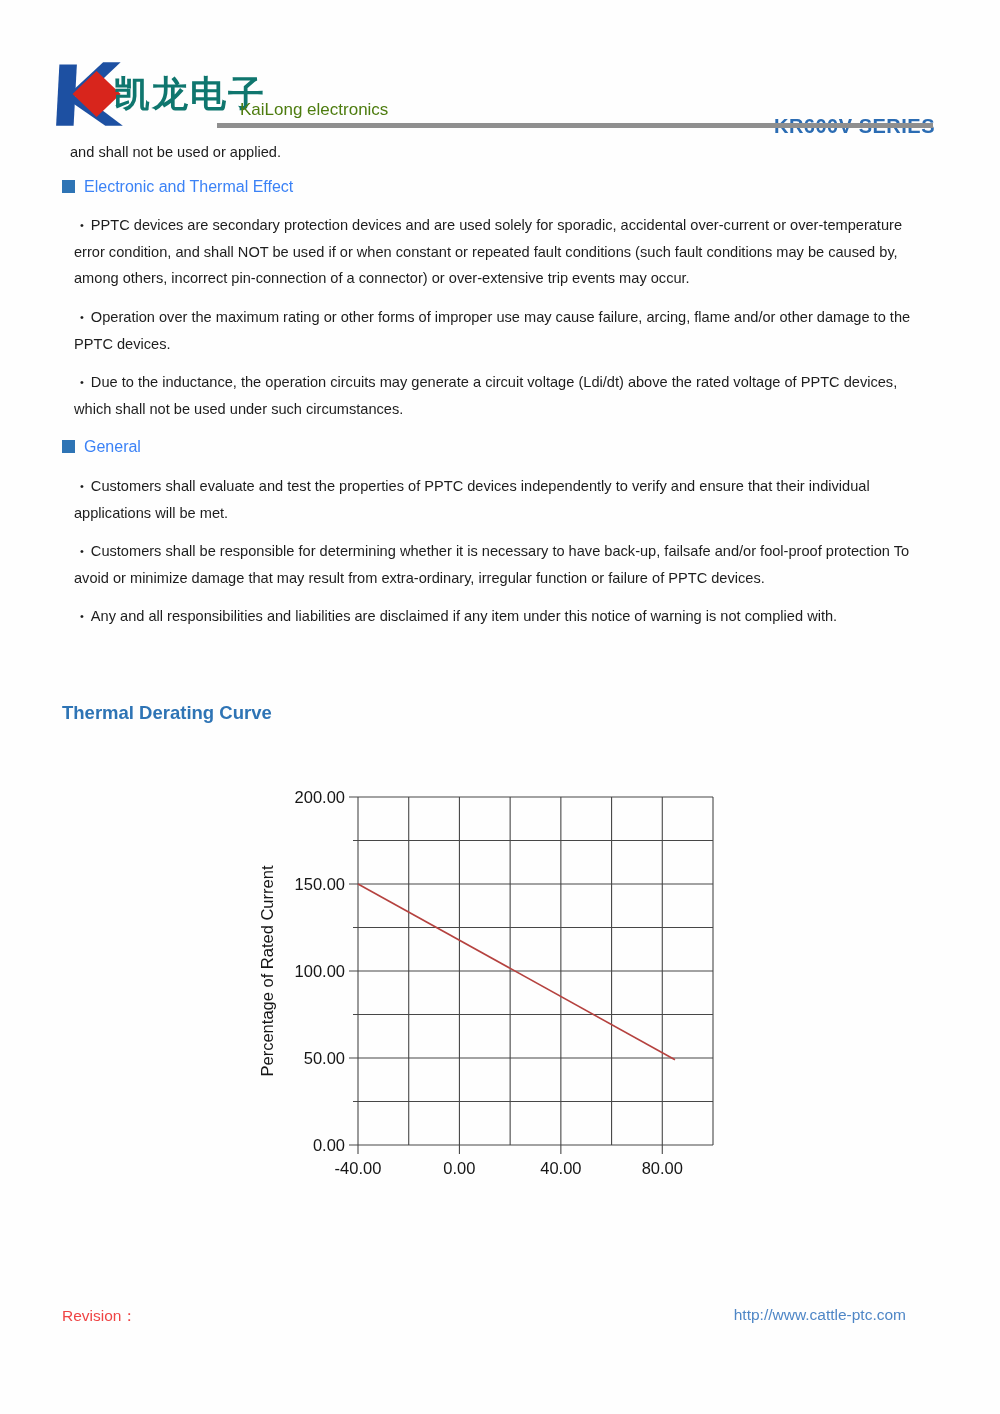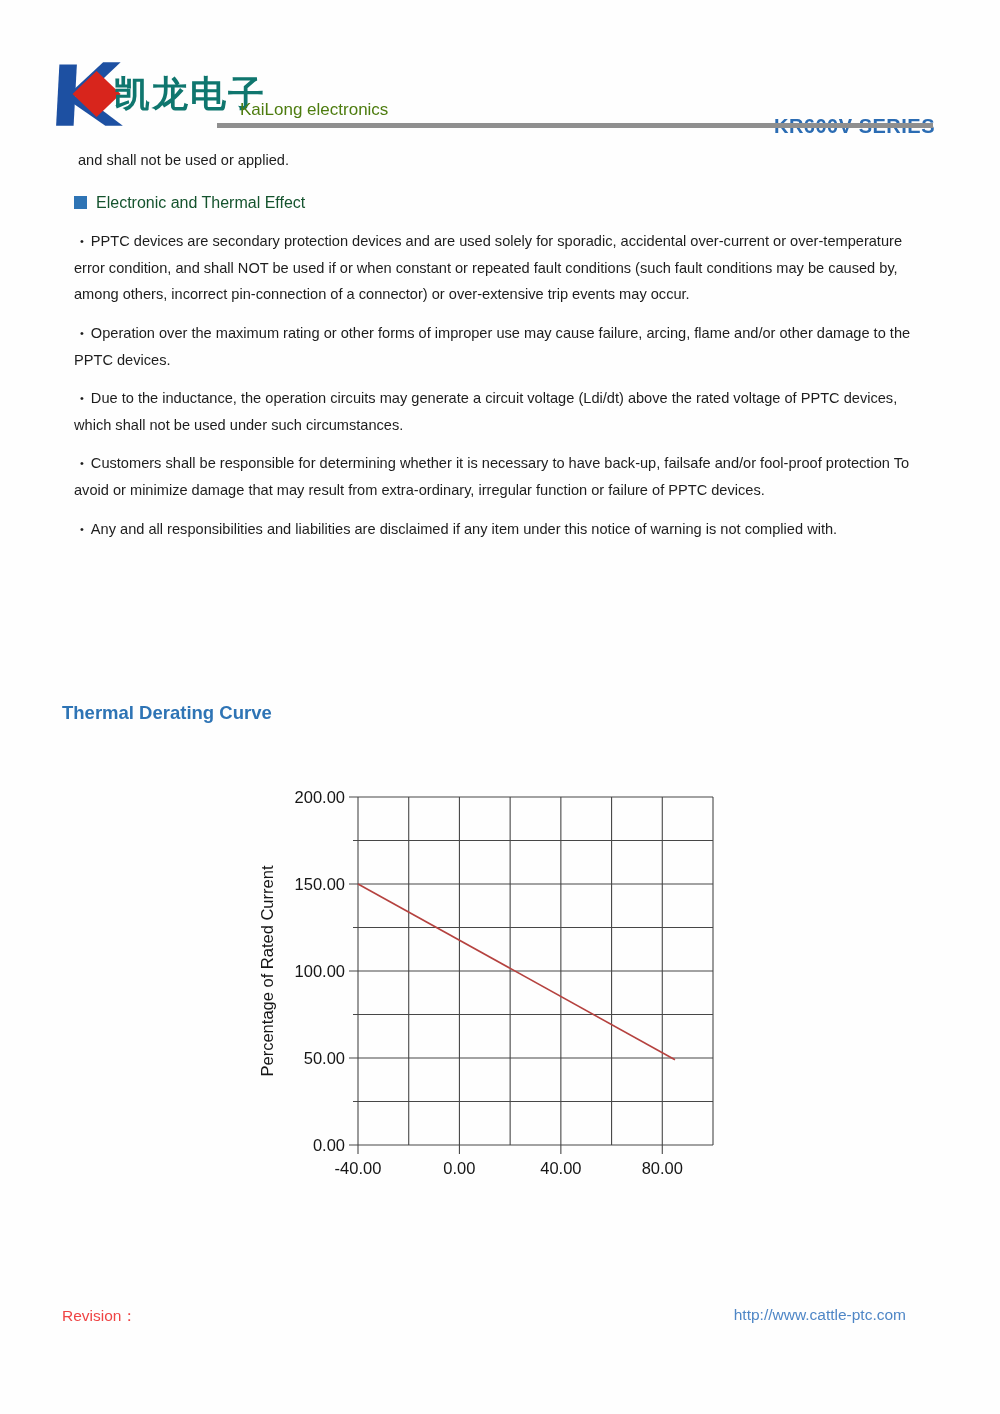--- a/index.html
+++ b/index.html
@@ -10,22 +10,22 @@
   .logo-mark{position:absolute;left:55px;top:60px;width:70px;height:70px;}
   .logo-cn{position:absolute;left:114px;top:70px;font-size:36px;font-weight:bold;color:#0f766e;
            font-family:"DejaVu Sans",sans-serif;letter-spacing:2px;}
   .company-name{position:absolute;left:240px;top:100px;font-size:17px;color:#4d7c0f;}
   .series-title{position:absolute;right:65px;top:95px;font-size:20px;font-weight:bold;color:#2b6cb3;
                 letter-spacing:0.5px;margin-top:20px;}
   .header-rule{position:absolute;left:217px;top:123px;width:716px;height:5px;background:#8f8f8f;}
 
   
   .content{position:absolute;left:62px;top:131px;width:874px;font-size:14.6px;line-height:26.6px;}
-  .intro{margin:16px;}
-  .sec-title{margin:12px;font-size:16px;font-weight:400;line-height:26.6px;color:#14532d;}
+  .intro{margin:8px;}
+  .sec-title{margin:0;font-size:16px;font-weight:400;line-height:26.6px;color:#3b82f6;}
   .sq{display:inline-block;width:13px;height:13px;background:#2e74b5;margin-right:9px;
       vertical-align:-1px;}
   .bullet{margin:12px;text-indent:6px;}
   .dot{margin-right:7px;font-size:11px;vertical-align:1px;}
 
   
   .chart-heading{position:absolute;left:62px;top:702px;margin:0;font-size:18.5px;font-weight:bold;
                  color:#2e74b5;text-align:right;}
   .chart-fig{position:absolute;left:255px;top:785px;margin:0;}
   svg text{font-family:"Liberation Sans",sans-serif;fill:#161616;font-size:16.5px;}
@@ -53,20 +53,22 @@
     <div class="header-rule"></div>
   </div>
 
   <div class="content">
     <p class="intro">and shall not be used or applied.</p>
     <div id="sections">
         <h3 class="sec-title"><span class="sq"></span><span>Electronic and Thermal Effect</span></h3>
         <p class="bullet"><span class="dot">•</span><span>PPTC devices are secondary protection devices and are used solely for sporadic, accidental over-current or over-temperature error condition, and shall NOT be used if or when constant or repeated fault conditions (such fault conditions may be caused by, among others, incorrect pin-connection of a connector) or over-extensive trip events may occur.</span></p>
         <p class="bullet"><span class="dot">•</span><span>Operation over the maximum rating or other forms of improper use may cause failure, arcing, flame and/or other damage to the PPTC devices.</span></p>
         <p class="bullet"><span class="dot">•</span><span>Due to the inductance, the operation circuits may generate a circuit voltage (Ldi/dt) above the rated voltage of PPTC devices, which shall not be used under such circumstances.</span></p>
+        <h3 class="sec-title"><span class="sq"></span><span>General</span></h3>
+        <p class="bullet"><span class="dot">•</span><span>Customers shall evaluate and test the properties of PPTC devices independently to verify and ensure that their individual applications will be met.</span></p>
         <p class="bullet"><span class="dot">•</span><span>Customers shall be responsible for determining whether it is necessary to have back-up, failsafe and/or fool-proof protection To avoid or minimize damage that may result from extra-ordinary, irregular function or failure of PPTC devices.</span></p>
         <p class="bullet"><span class="dot">•</span><span>Any and all responsibilities and liabilities are disclaimed if any item under this notice of warning is not complied with.</span></p>
       </div>
   </div>
 
   <h2 class="chart-heading">Thermal Derating Curve</h2>
   <figure class="chart-fig">
     <svg id="chart-svg" width="480" height="412">
         <line x1="103" y1="360" x2="103" y2="12" stroke="#474747" stroke-width="1.1"></line>
         <line x1="153.71428571428572" y1="360" x2="153.71428571428572" y2="12" stroke="#474747" stroke-width="1.1"></line>

